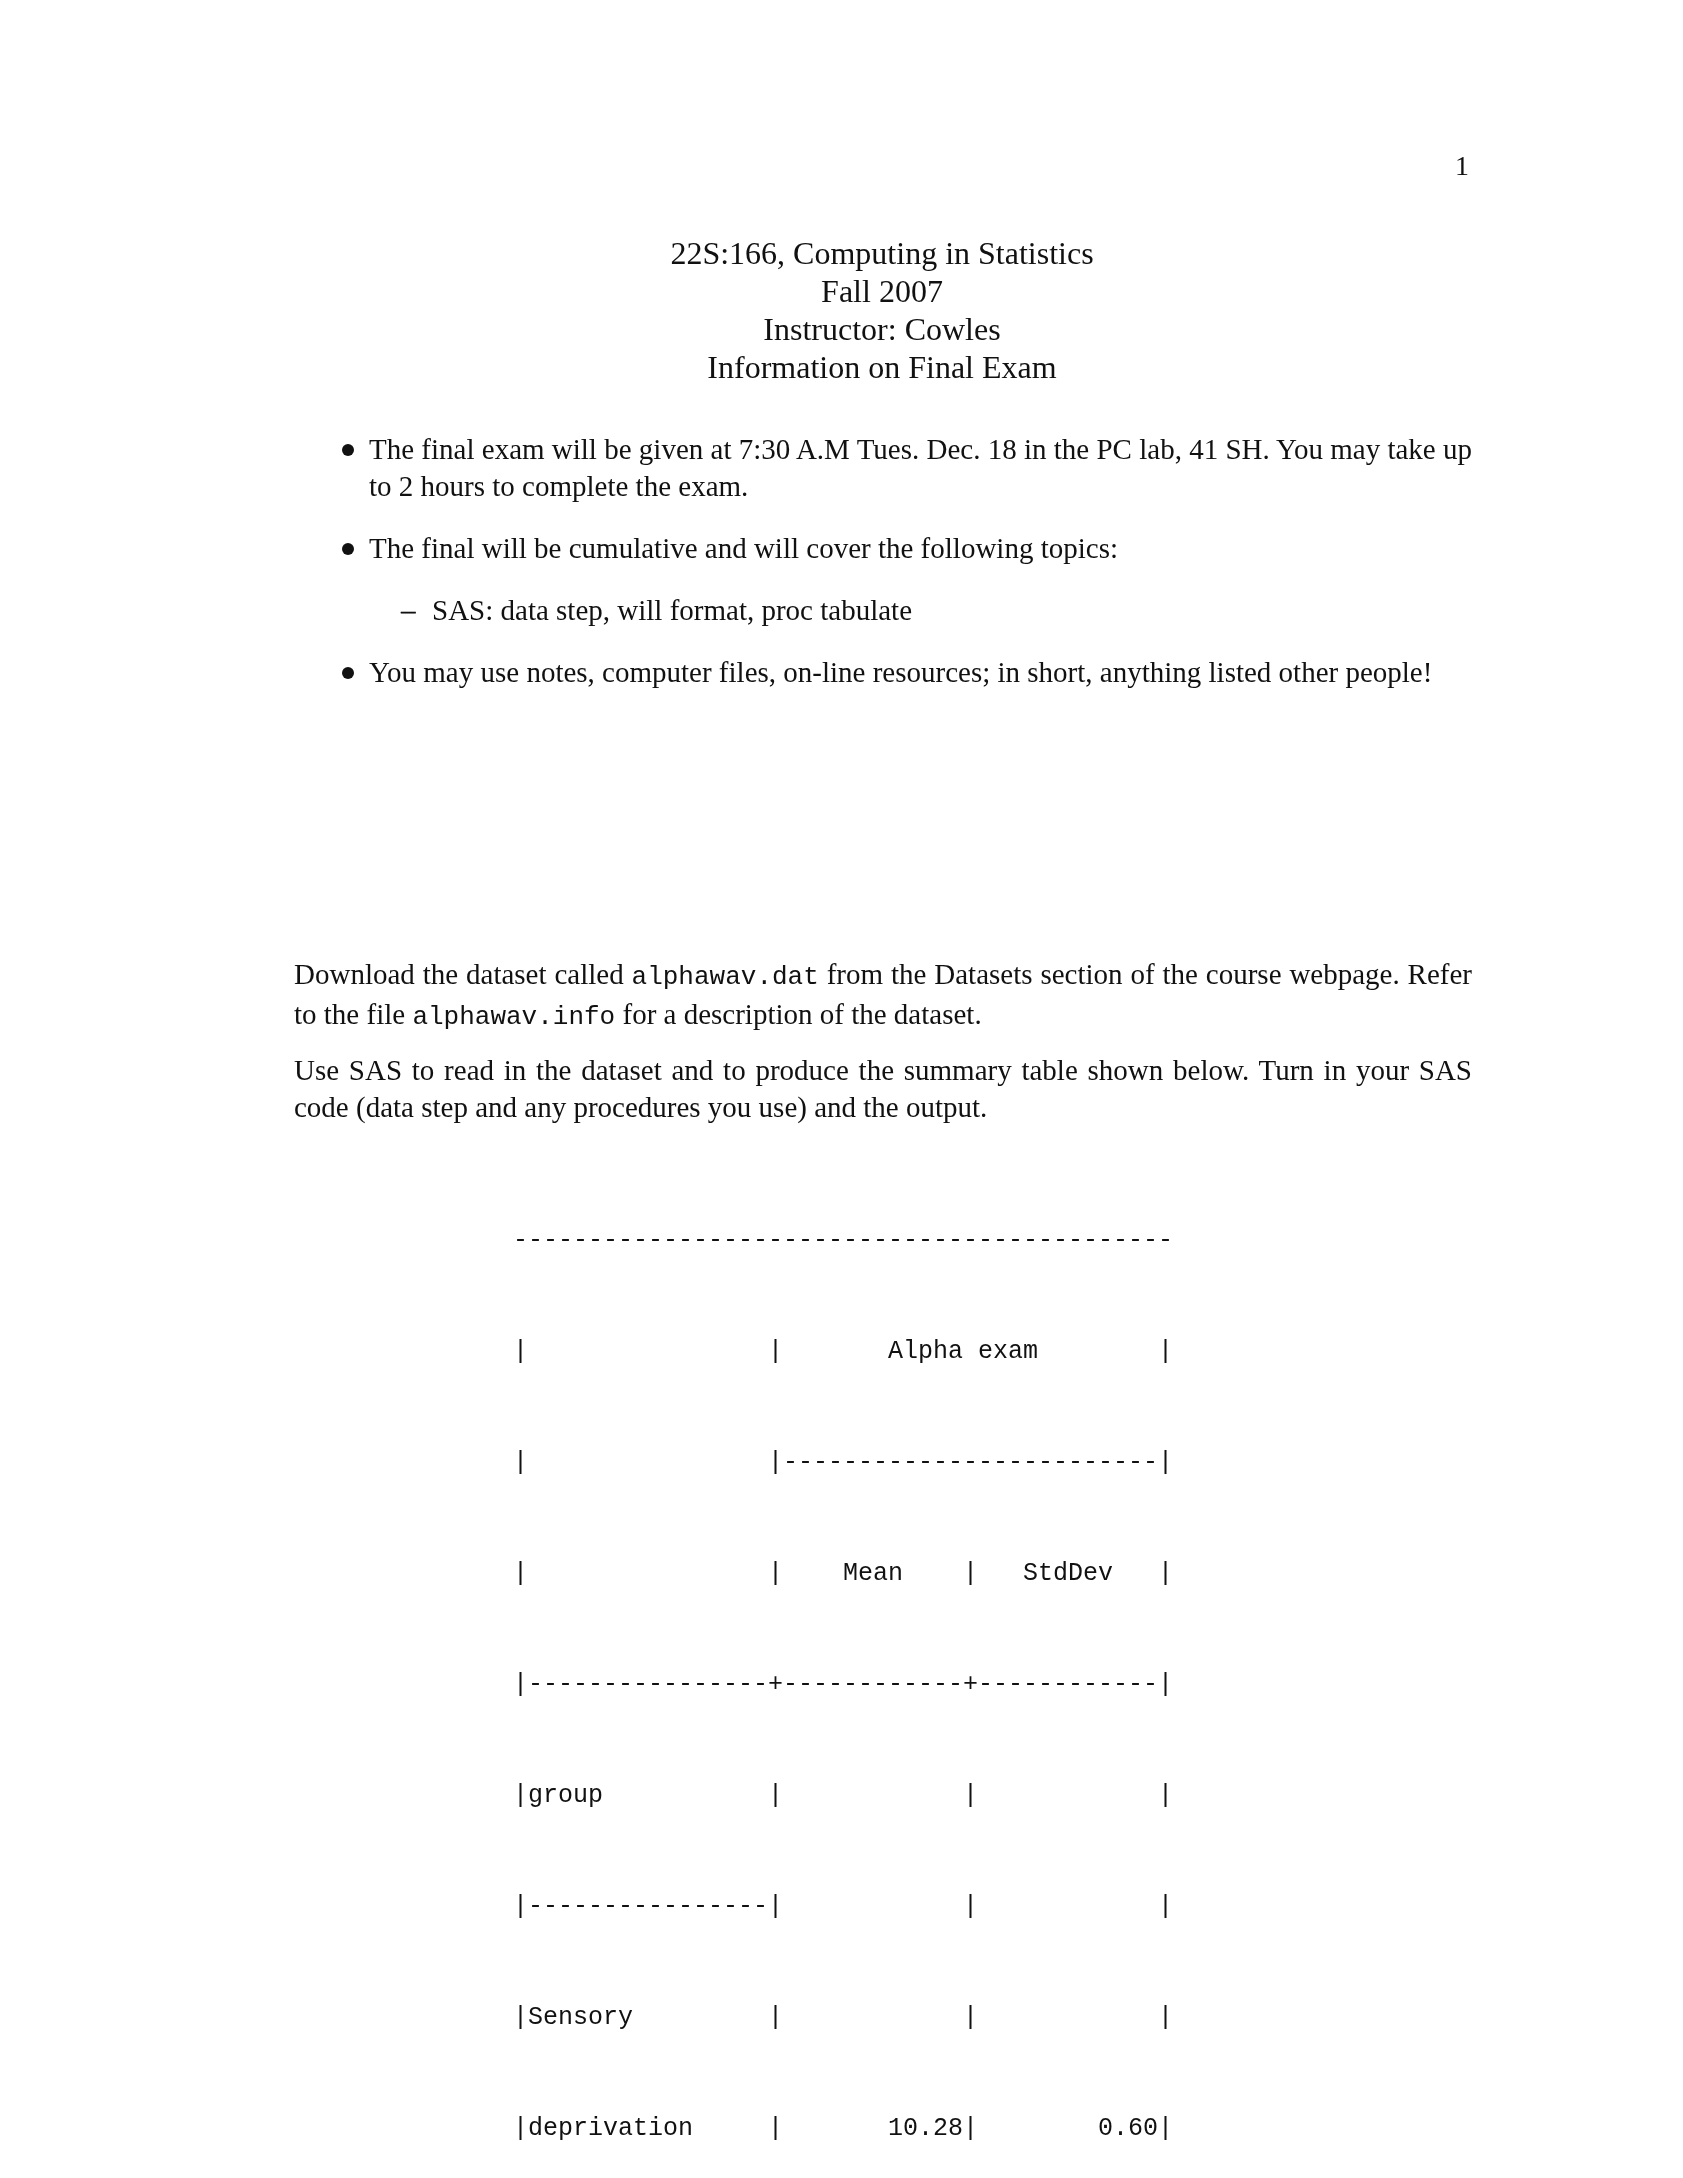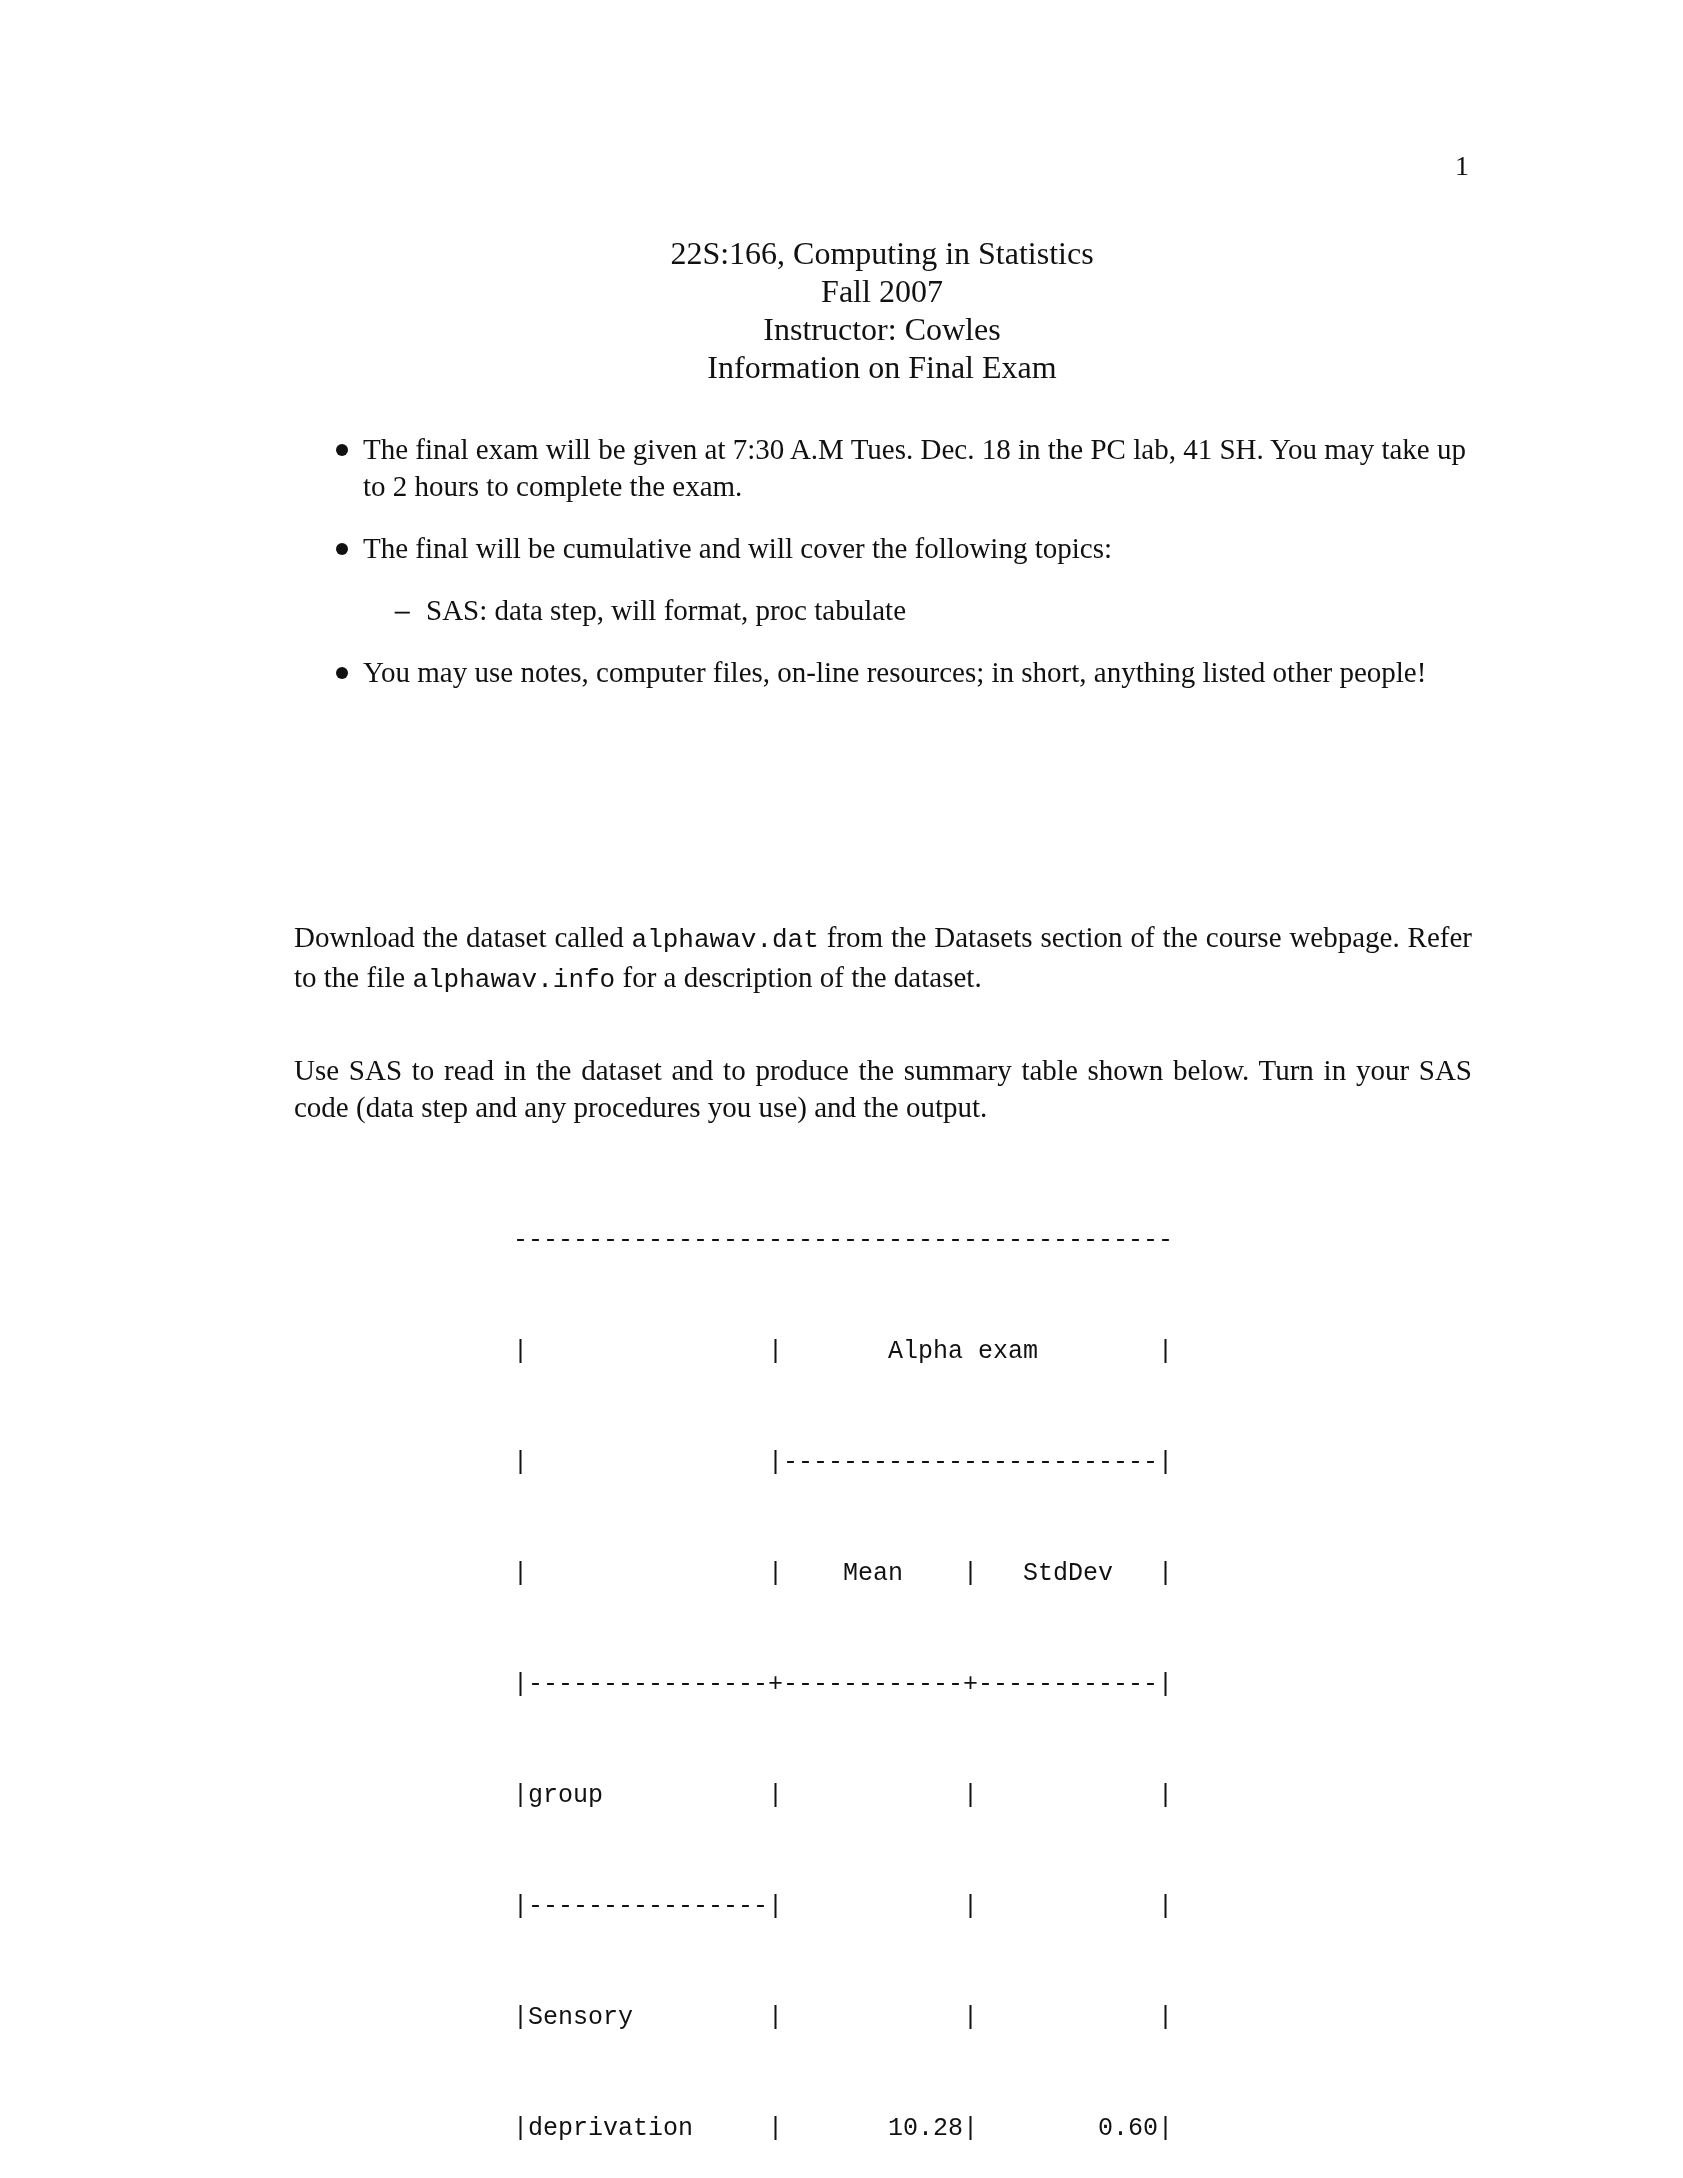--- a/index.html
+++ b/index.html
@@ -11,21 +11,21 @@
   .page-number {
     position: absolute; left: 1455px; top: 150px; font-size: 28px;
     font-family: "Liberation Serif", serif;
   }
   .title-block {
     position: absolute; left: 0; width: 1764px; top: 234px;
     text-align: center; font-family: "Liberation Serif", serif; font-size: 32px; line-height: 38px;
   }
   .title-block div { white-space: nowrap; }
   .main-list {
-    position: absolute; left: 288px; top: 431px; width: 1178px;
+    position: absolute; left: 294px; top: 431px; width: 1178px;
     font-family: "Liberation Serif", serif; font-size: 29px; line-height: 37px;
     margin: 0; padding: 0; list-style: none;
   }
   .bullet-item { position: relative; padding-left: 75px; margin-bottom: 25px; text-align: justify; }
   .bullet-item .bullet-dot {
     position: absolute; left: 48px; top: 13px; width: 12px; height: 12px;
     border-radius: 50%; background: #111;
   }
   .sub-list { list-style: none; padding: 0; margin: 25px 0 0 0; }
   .sub-item { position: relative; padding-left: 63px; margin-bottom: 11px; }
@@ -70,21 +70,21 @@
         <span>SAS: data step, will format, proc tabulate</span>
       </li>
     </ul>
   </li>
   <li class="bullet-item">
     <span class="bullet-dot"></span>
     <span>You may use notes, computer files, on-line resources; in short, anything listed other people!</span>
   </li>
 </ul>
 
-<p class="para" style="top: 919px; margin:0;"><span>Download the dataset called </span><span class="mono">alphawav.dat</span><span> from the Datasets section of the course webpage. Refer to the file </span><span class="mono">alphawav.info</span><span> for a description of the dataset.</span></p>
+<p class="para" style="top: 956px; margin:0;"><span>Download the dataset called </span><span class="mono">alphawav.dat</span><span> from the Datasets section of the course webpage. Refer to the file </span><span class="mono">alphawav.info</span><span> for a description of the dataset.</span></p>
 
 <p class="para" style="top: 1052px; margin:0;">Use SAS to read in the dataset and to produce the summary table shown below.  Turn in your SAS code (data step and any procedures you use) and the output.</p>
 
 <div class="sas-table">
   <div>--------------------------------------------</div>
   <div>|                |       Alpha exam        |</div>
   <div>|                |-------------------------|</div>
   <div>|                |    Mean    |   StdDev   |</div>
   <div>|----------------+------------+------------|</div>
   <div>|group           |            |            |</div>

